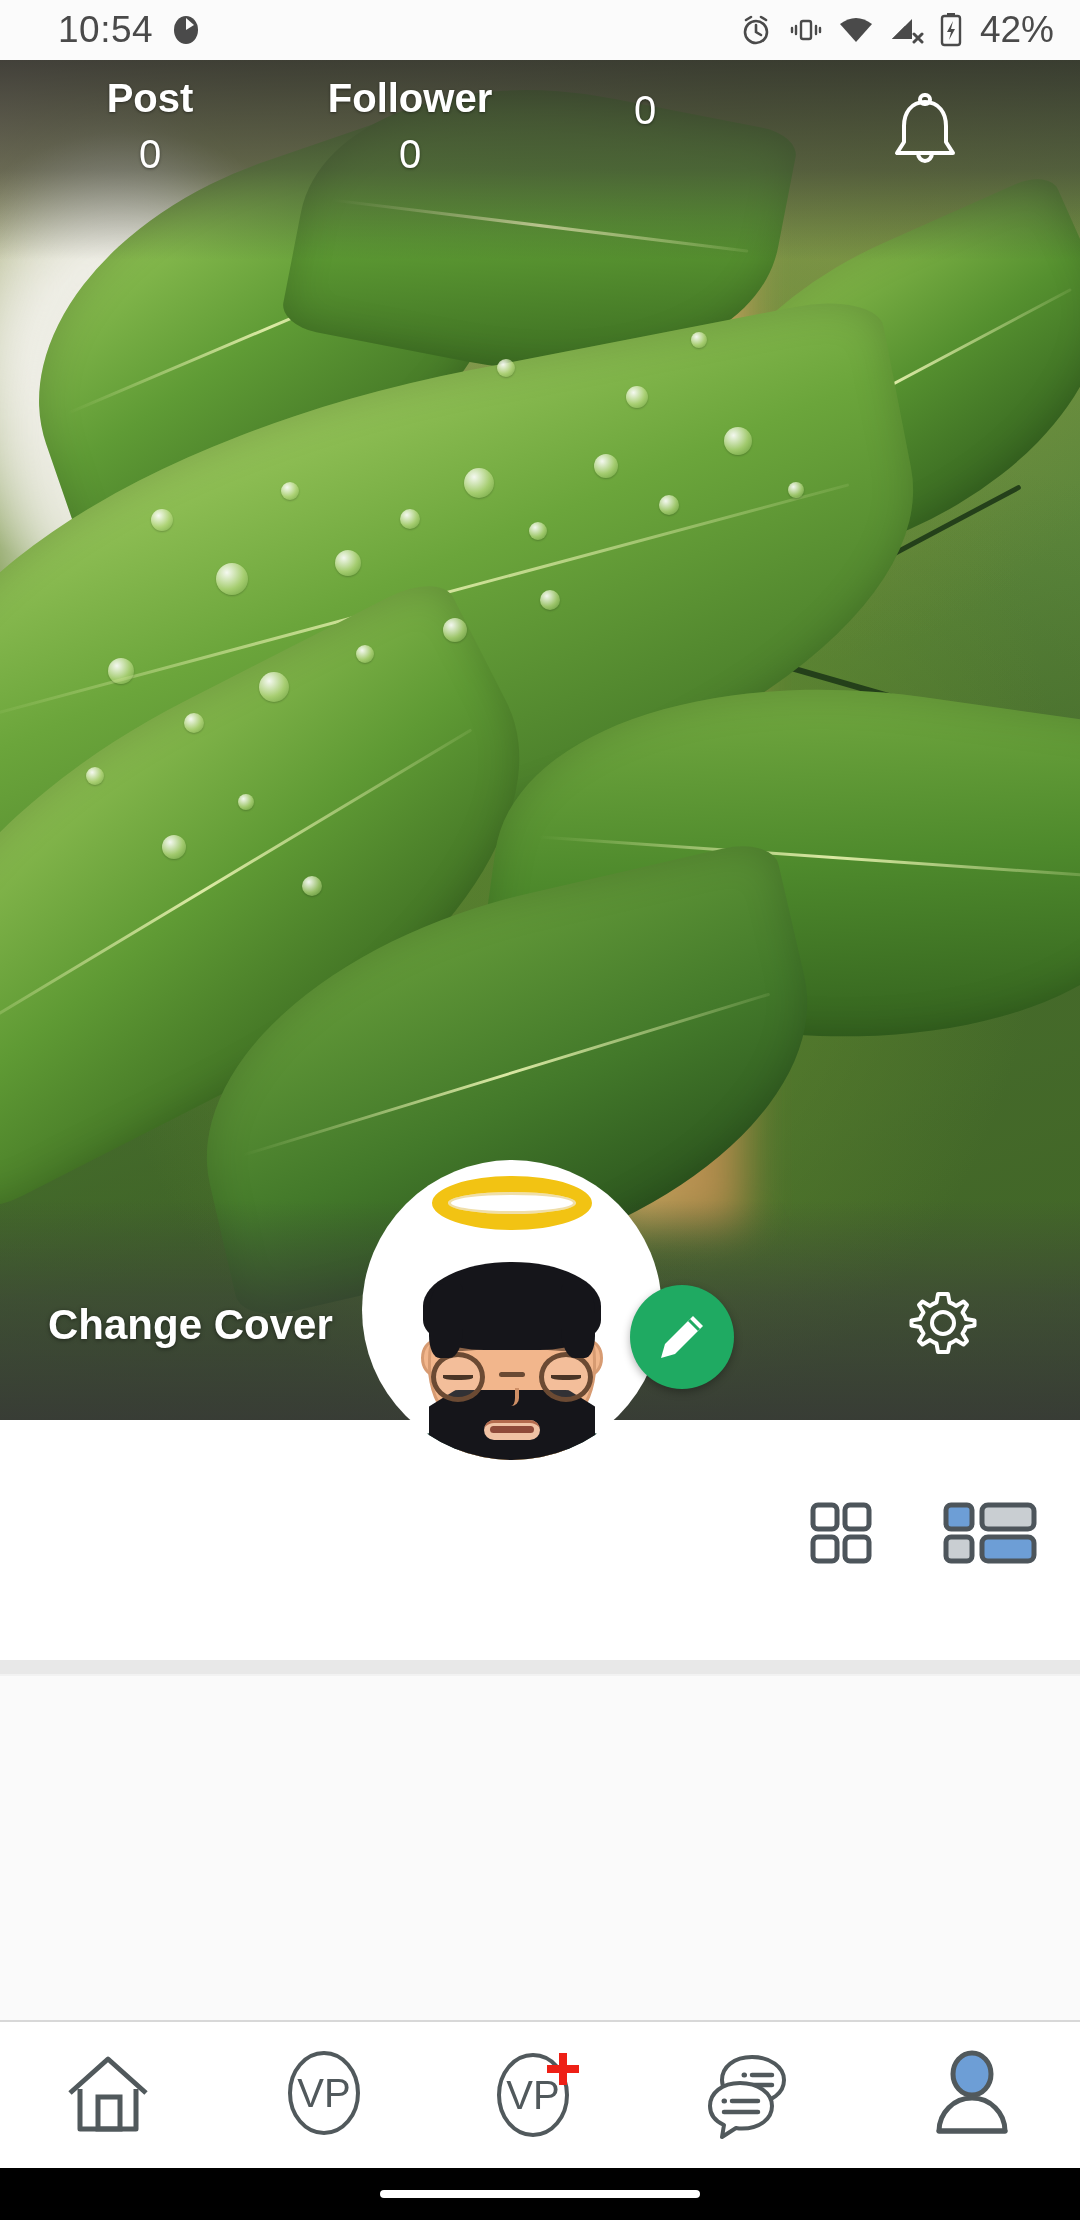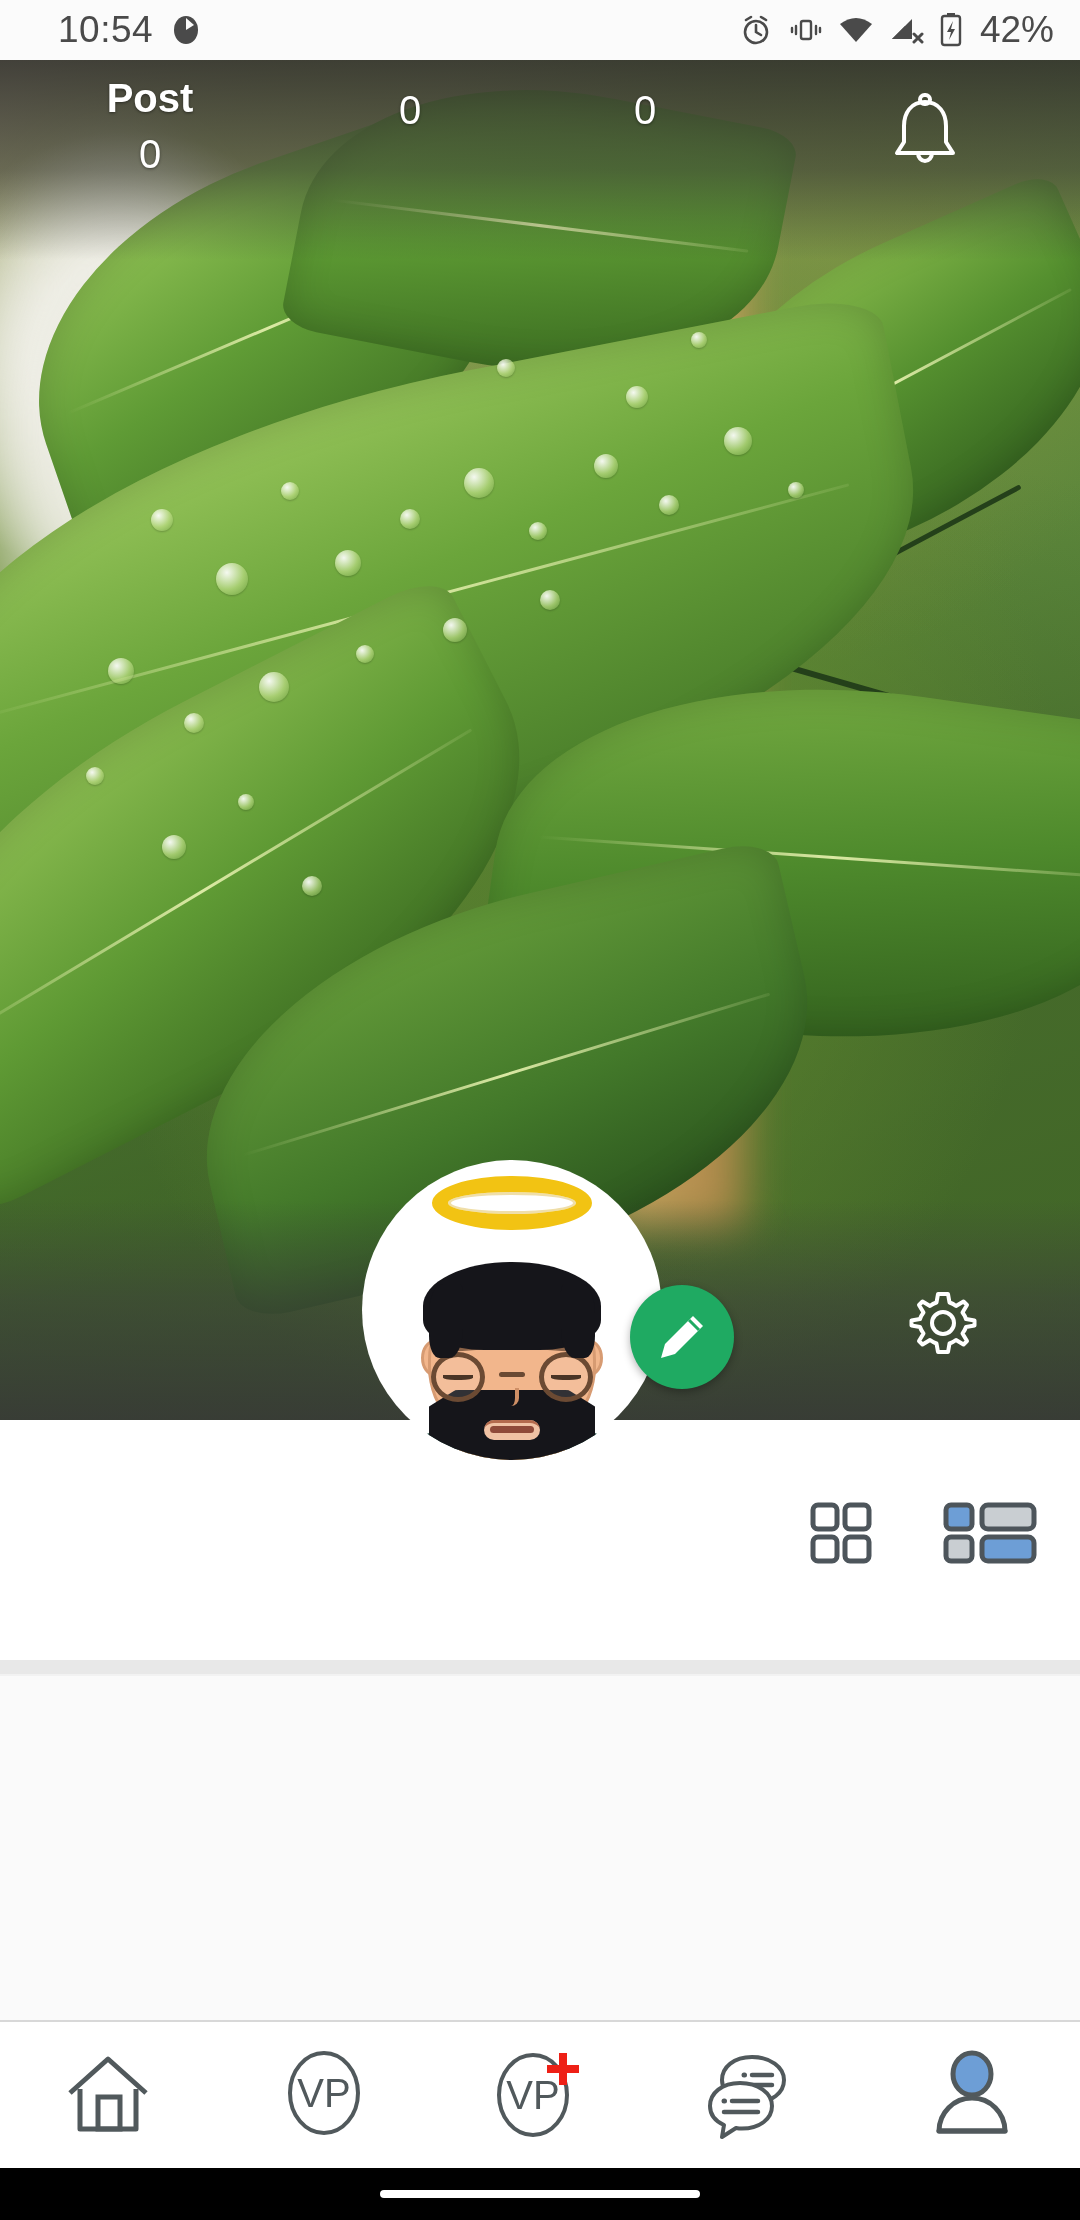--- a/index.html
+++ b/index.html
@@ -323,35 +323,37 @@
     </div>
     <div class="cover-shade-top"></div>
     <div class="cover-shade-bottom"></div>
 
     <div class="stats">
       <div class="stat stat-post">
         <div class="label">Post</div>
         <div class="value">0</div>
       </div>
       <div class="stat stat-follower">
+        <div class="label">Follower</div>
         <div class="value">0</div>
       </div>
       <div class="stat stat-following">
         <div class="value">0</div>
       </div>
       <div class="bell-wrap">
         <svg width="76" height="82" viewBox="0 0 76 82">
           <path d="M38 10 C24 10 17 21 17 34 L17 50 L10 61 L66 61 L59 50 L59 34 C59 21 52 10 38 10 Z" fill="none" stroke="#ffffff" stroke-width="4" stroke-linejoin="round"></path>
           <rect x="33" y="3" width="10" height="9" rx="4.5" fill="none" stroke="#ffffff" stroke-width="4"></rect>
           <path d="M31 61 A7 8 0 0 0 45 61" fill="none" stroke="#ffffff" stroke-width="4"></path>
         </svg>
       </div>
     </div>
 
     <div class="cover-actions">
+      <div class="change-cover">Change Cover</div>
       <div class="gear-wrap">
         <svg width="74" height="74" viewBox="0 0 74 74">
           <path d="M37 8 L42 8 L43.5 16.5 A22 22 0 0 1 50 20 L57.5 15.5 L61 19 L56.5 26.5 A22 22 0 0 1 60 33 L68.5 34.5 L68.5 39.5 L60 41 A22 22 0 0 1 56.5 47.5 L61 55 L57.5 58.5 L50 54 A22 22 0 0 1 43.5 57.5 L42 66 L37 66 L32 66 L30.5 57.5 A22 22 0 0 1 24 54 L16.5 58.5 L13 55 L17.5 47.5 A22 22 0 0 1 14 41 L5.5 39.5 L5.5 34.5 L14 33 A22 22 0 0 1 17.5 26.5 L13 19 L16.5 15.5 L24 20 A22 22 0 0 1 30.5 16.5 L32 8 Z" fill="none" stroke="#ffffff" stroke-width="4" stroke-linejoin="round"></path>
           <circle cx="37" cy="37" r="11" fill="none" stroke="#ffffff" stroke-width="4"></circle>
         </svg>
       </div>
     </div>
   </div>
 
   <div class="avatar-ring">

